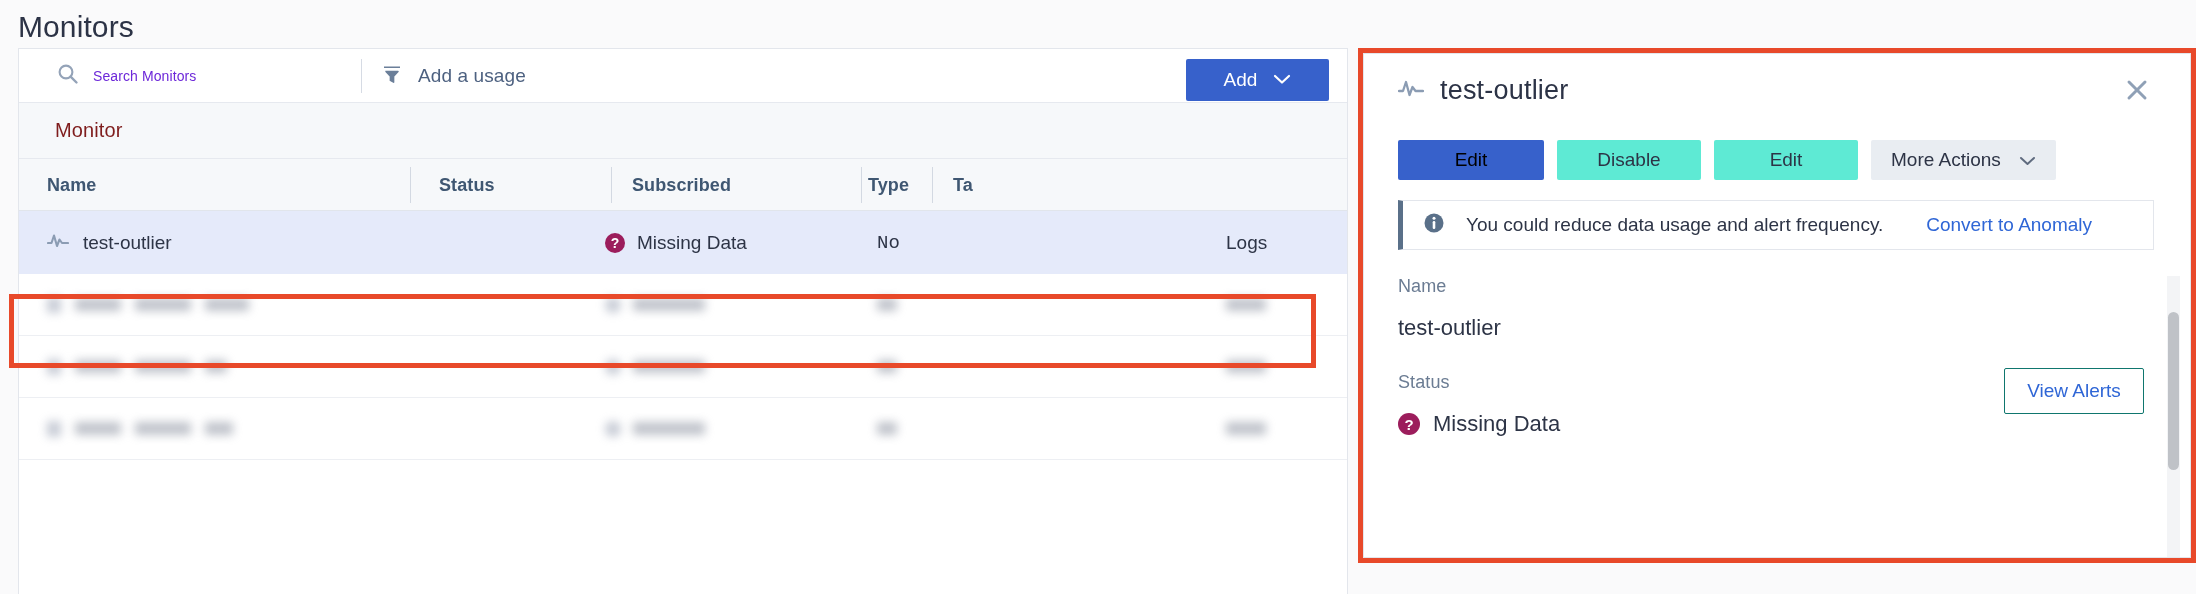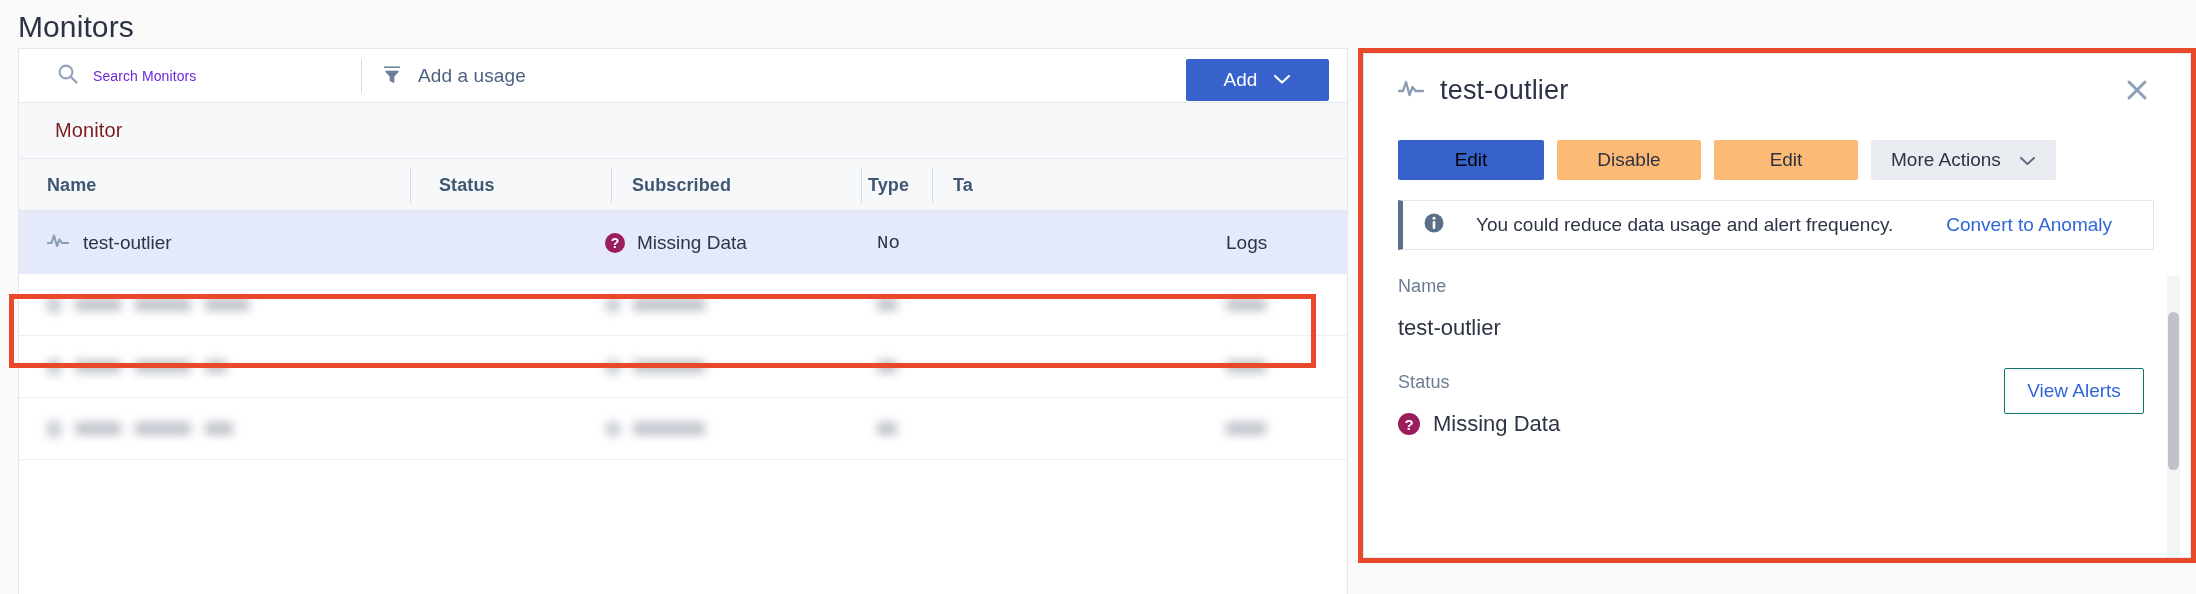--- a/index.html
+++ b/index.html
@@ -226,33 +226,33 @@
     height: 40px;
     border-radius: 2px;
     border: none;
     display: flex; align-items: center; justify-content: center;
     font-size: 19px;
     cursor: pointer;
     padding: 0 18px;
     white-space: nowrap;
   }
   .btn-primary { background: #3761cb; color: #000000; width: 146px; }
-  .btn-default { background: #fdba74; color: #2d3446; width: 144px; }
+  .btn-default { background: #5eead4; color: #2d3446; width: 144px; }
   .btn-more { background: #e9edf2; color: #2d3446; gap: 18px; padding: 0 20px; }
 
   .info-banner {
     position: absolute;
     left: 34px; top: 146px;
     width: 756px; height: 50px;
     background: #ffffff;
     border: 1px solid #e3e6ec;
     border-left: 5px solid #5a7089;
     display: flex; align-items: center;
     padding-left: 20px;
-    gap: 31px;
+    gap: 21px;
   }
   .info-text { font-size: 19px; color: #2d3446; }
   .info-link {
     font-size: 19px; color: #2f66d6; margin-left: 22px;
     cursor: pointer; font-weight: 400;
   }
 
   
   .detail-scroll {
     position: absolute;

